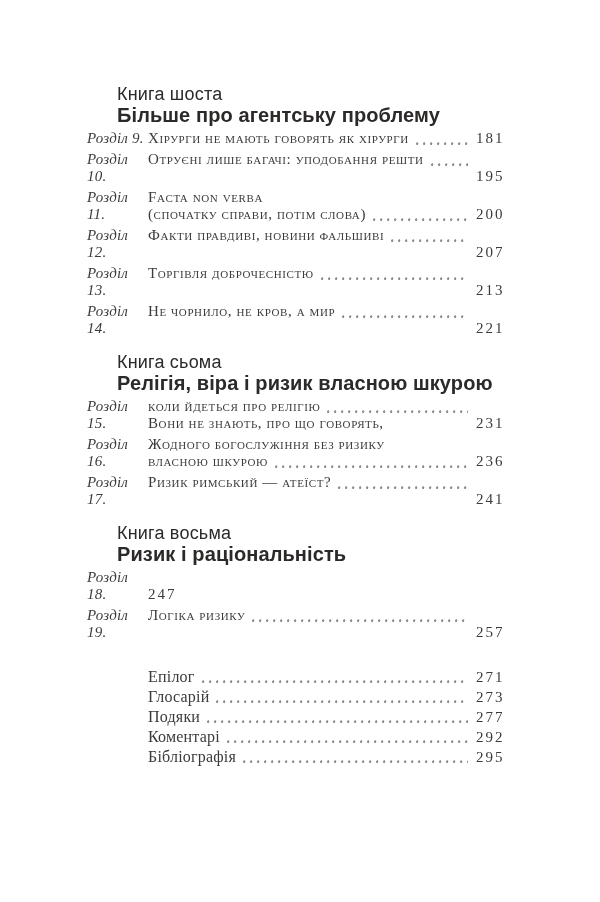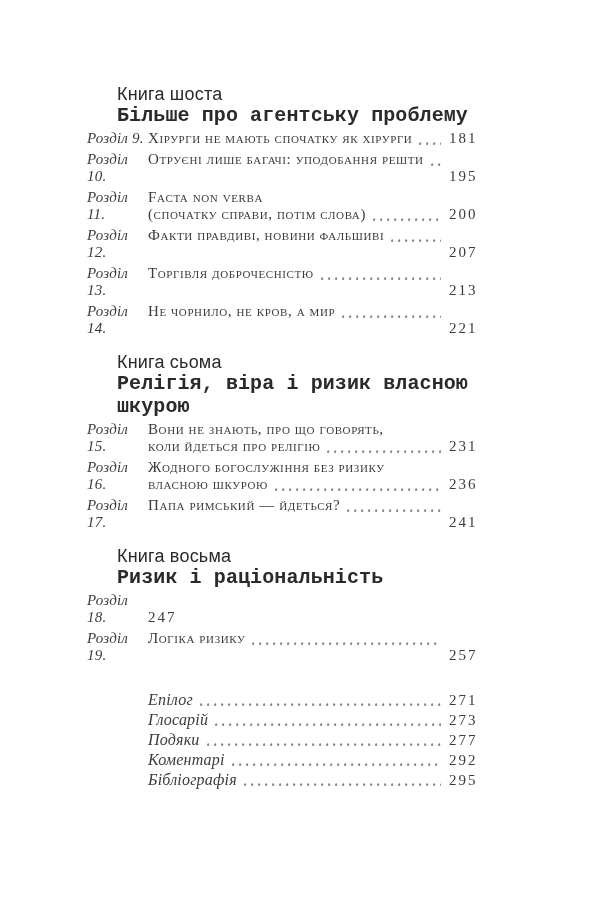--- a/index.html
+++ b/index.html
@@ -6,35 +6,35 @@
   body{
     width:600px;height:902px;
     background:#ffffff;
     font-family:"Liberation Serif", serif;
     color:#3d3b3a;
     overflow:hidden;
   }
   .page{
     box-sizing:border-box;
     width:600px;height:786px;
-    padding:84px 109px 0 87px;
+    padding:84px 82px 0 87px;
   }
   
   .book{margin:0 0 0 0;}
   .book + .book{margin-top:15px;}
   .kicker{
     font-family:"Liberation Sans", sans-serif;
     font-size:18px;line-height:20px;
     font-weight:400;
     color:#2c2a29;
     padding-left:30px;
     letter-spacing:0.2px;
   }
   .book-title{
-    font-family:Liberation Mono, monospace;
+    font-family:Liberation Sans, sans-serif;
     font-size:20px;line-height:23px;
     font-weight:700;
     color:#2c2a29;
     padding-left:30px;
     margin-bottom:3px;
     letter-spacing:0.1px;
   }
   
   .row{
     display:flex;
@@ -75,41 +75,40 @@
   }
   
   .backmatter{margin-top:26px;}
   .back-row{
     display:flex;
     align-items:flex-start;
     padding-left:61px;
     font-size:16px;line-height:20px;
   }
   .back-title{
-    font-style:italic;
     letter-spacing:0.2px;
     white-space:nowrap;
   }
   .back-row .leader{margin-bottom:4px;}
   .back-row .pg{font-size:15px;line-height:20px;}
 </style>
 </head>
 <body>
 
 <div class="page">
 
   <section class="book">
     <div class="kicker">Книга шоста</div>
     <div class="book-title">Більше про агентську проблему</div>
 
     <div class="row">
       <span class="lbl">Розділ 9.</span>
       <span class="mid">
           <span class="line last">
-            <span class="sc">Хірурги не мають спочатку як хірурги</span>
+            <span class="sc">Хірурги не мають говорять як хірурги</span>
             <span class="leader"></span>
           </span>
         </span>
       <span class="pg">181</span>
     </div>
 
     <div class="row">
       <span class="lbl">Розділ 10.</span>
       <span class="mid">
           <span class="line last">
@@ -166,46 +165,46 @@
     </div>
   </section>
 
   <section class="book">
     <div class="kicker">Книга сьома</div>
     <div class="book-title">Релігія, віра і ризик власною шкурою</div>
 
     <div class="row">
       <span class="lbl">Розділ 15.</span>
       <span class="mid">
-        <span class="line"><span class="sc">Вони не знають, про що говорять,</span></span>
         <span class="line last">
             <span class="sc">коли йдеться про релігію</span>
             <span class="leader"></span>
           </span>
+        <span class="line"><span class="sc">Вони не знають, про що говорять,</span></span>
       </span>
       <span class="pg">231</span>
     </div>
 
     <div class="row">
       <span class="lbl">Розділ 16.</span>
       <span class="mid">
         <span class="line"><span class="sc">Жодного богослужіння без ризику</span></span>
         <span class="line last">
             <span class="sc">власною шкурою</span>
             <span class="leader"></span>
           </span>
       </span>
       <span class="pg">236</span>
     </div>
 
     <div class="row">
       <span class="lbl">Розділ 17.</span>
       <span class="mid">
           <span class="line last">
-            <span class="sc">Папа римський — йдеться?</span>
+            <span class="sc">Ризик римський — атеїст?</span>
             <span class="leader"></span>
           </span>
         </span>
       <span class="pg">241</span>
     </div>
   </section>
 
   <section class="book">
     <div class="kicker">Книга восьма</div>
     <div class="book-title">Ризик і раціональність</div>

